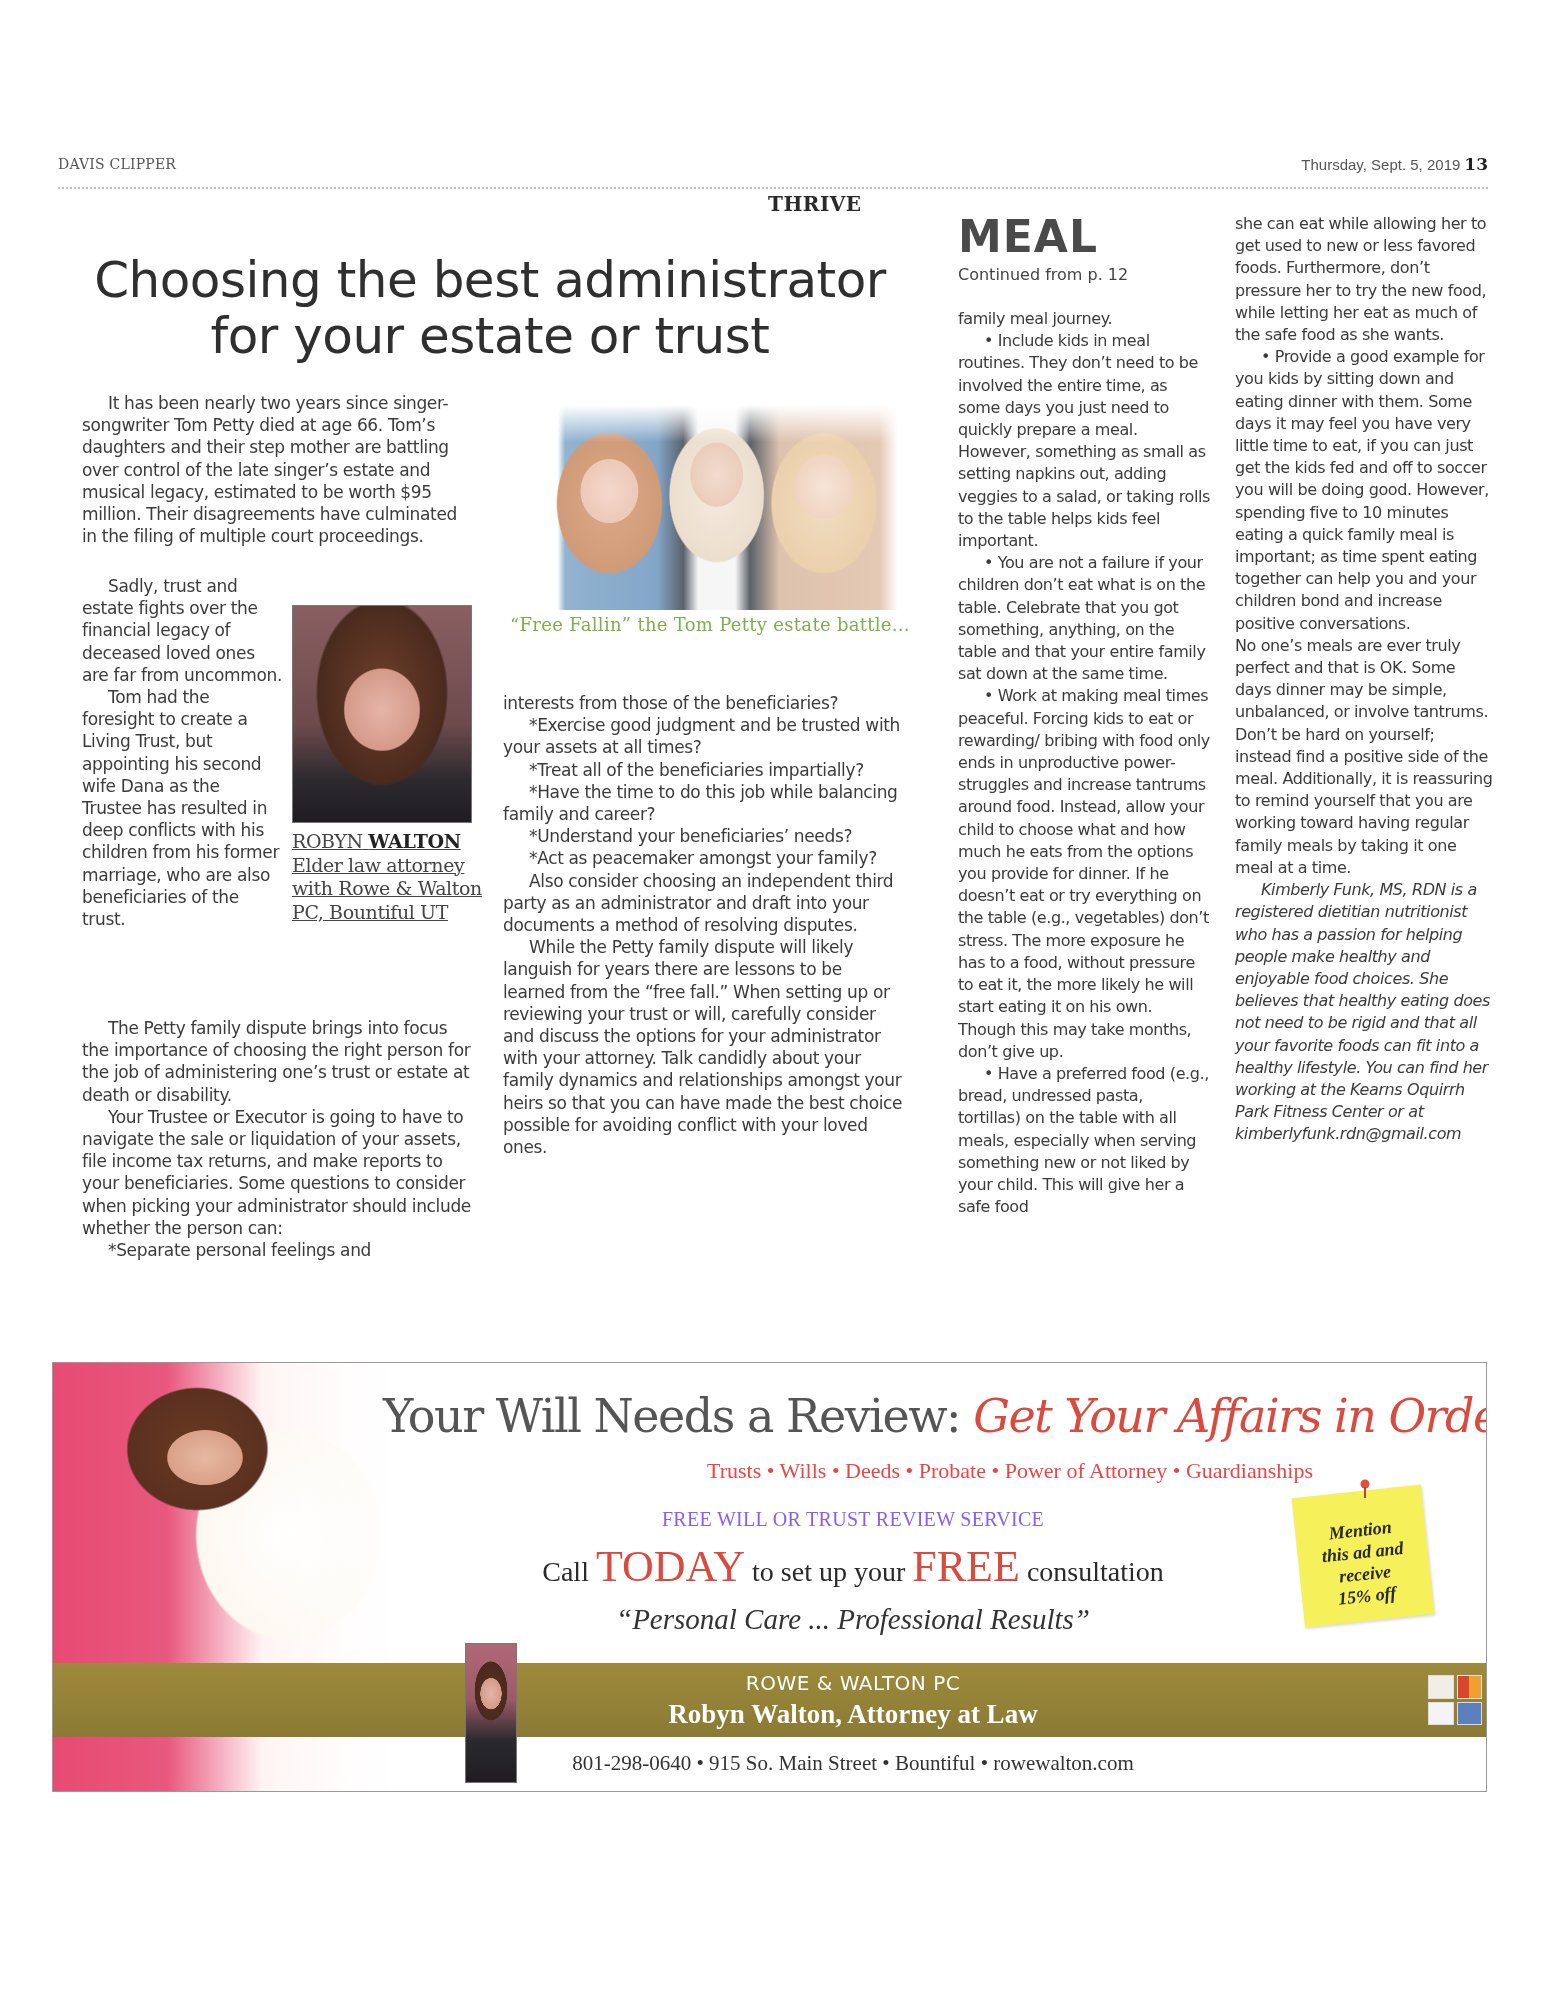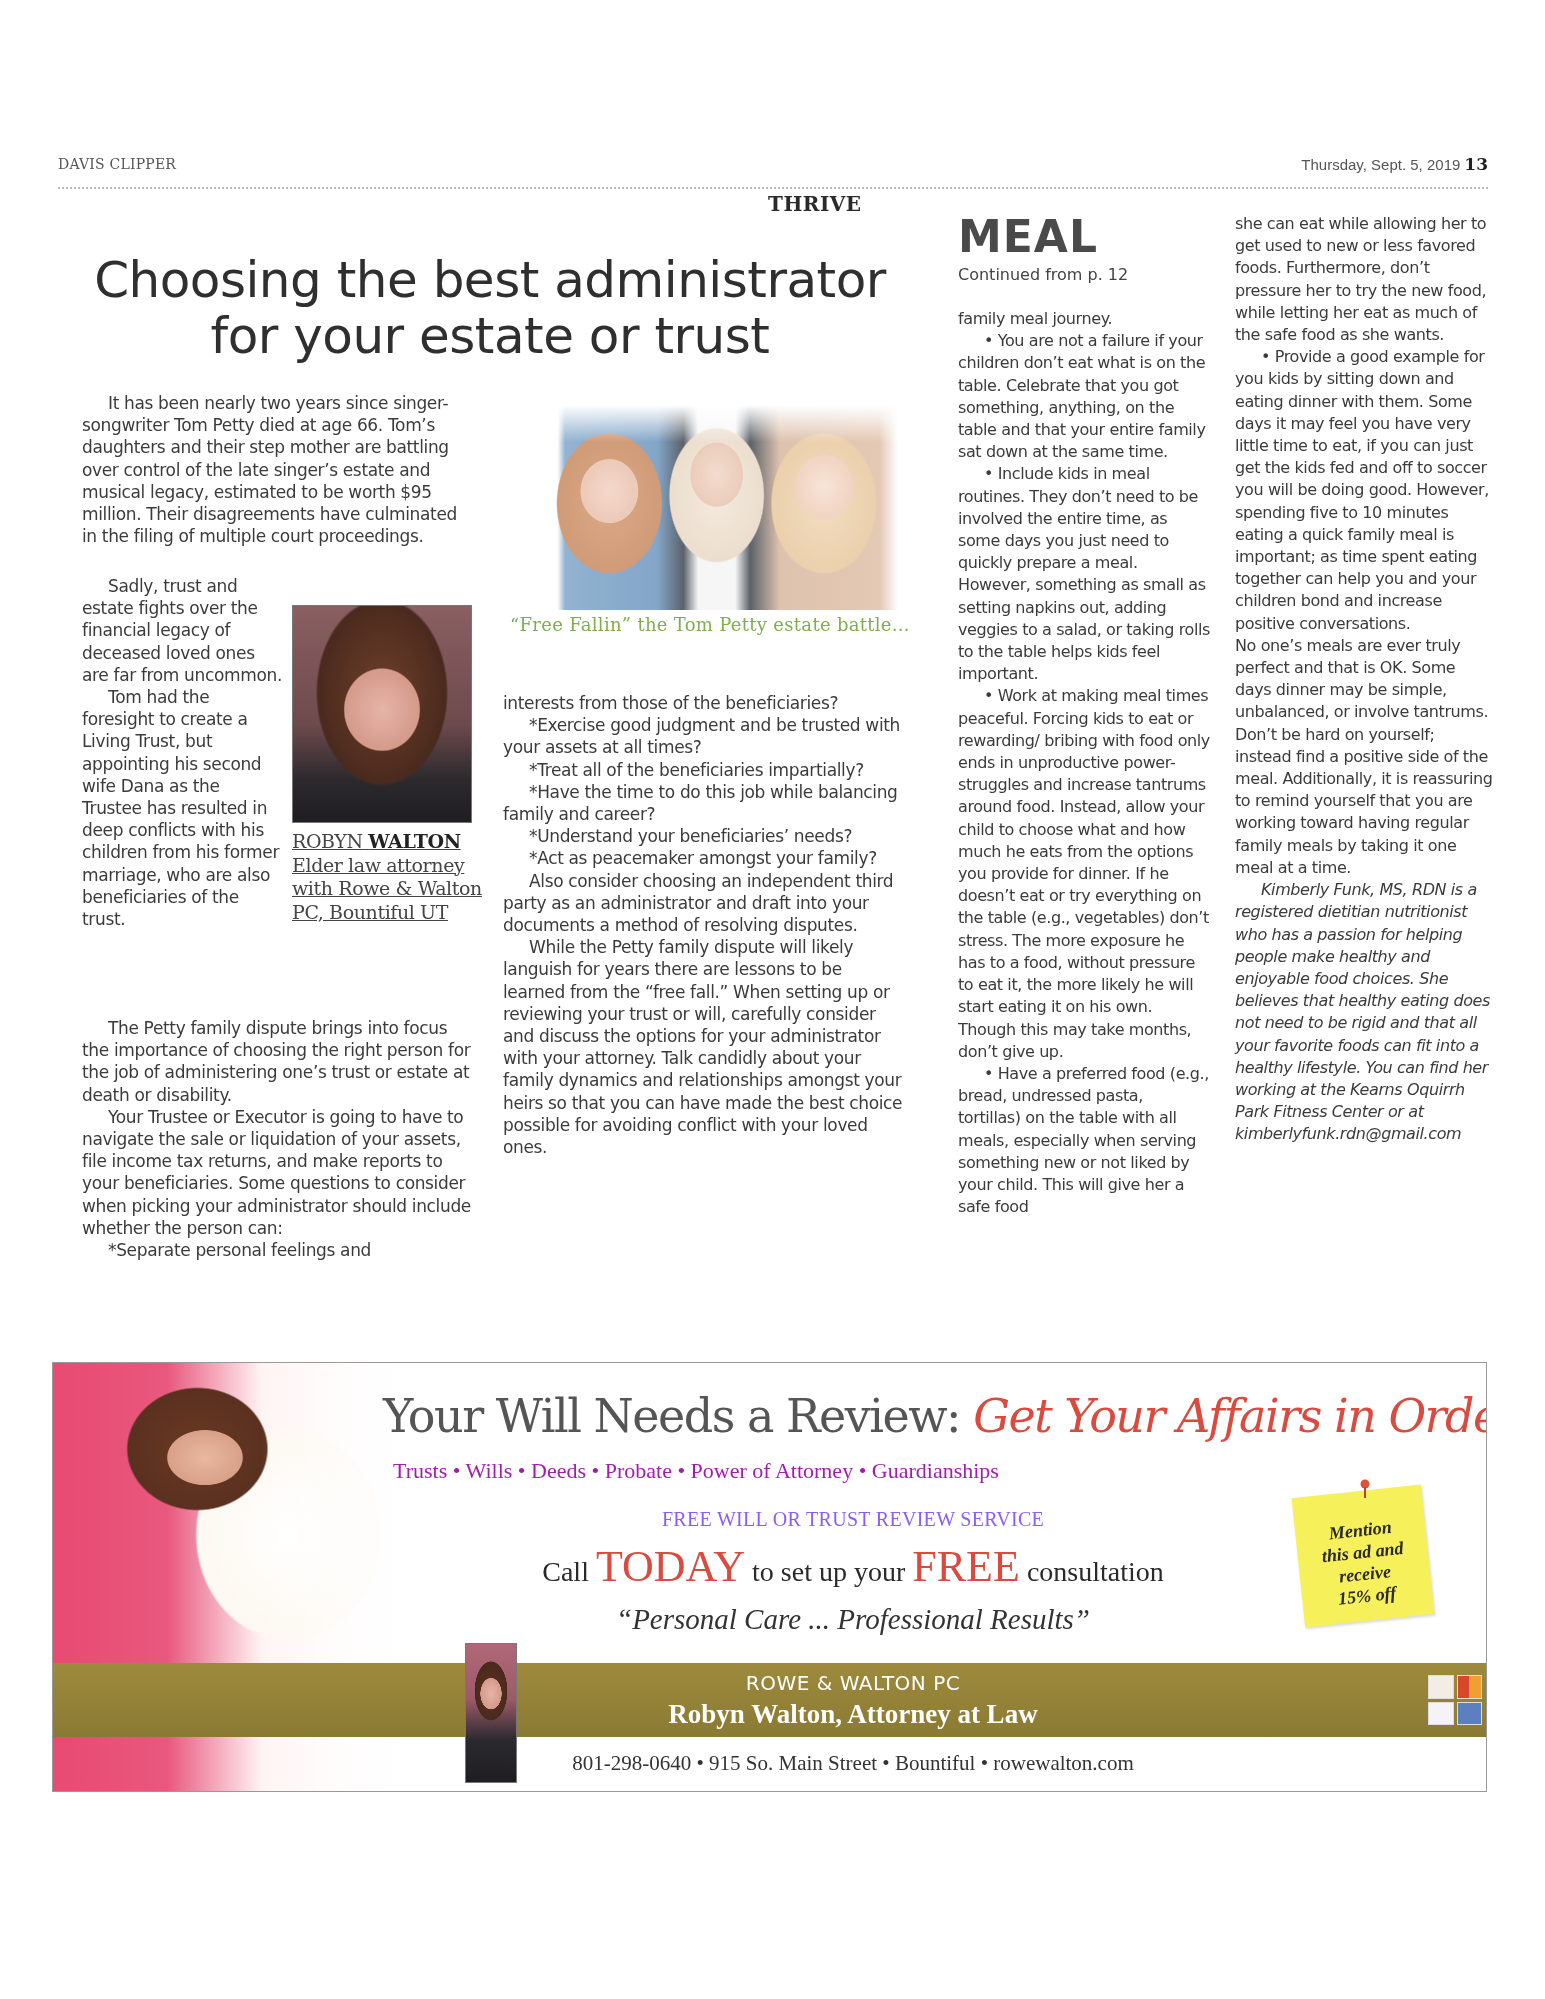--- a/index.html
+++ b/index.html
@@ -58,21 +58,21 @@
   .ad-photo { position: absolute; left: 0; top: 0; width: 380px; height: 430px; background:
       radial-gradient(ellipse 14% 9% at 40% 22%, #e8b8a0 0%, #d9a088 70%, transparent 72%),
       radial-gradient(ellipse 26% 20% at 38% 20%, #6a3a22 0%, #5a3020 70%, transparent 72%),
       radial-gradient(ellipse 30% 30% at 62% 40%, #ffffff 0%, #fdf8f0 80%, transparent 82%),
       linear-gradient(90deg, #e84a72 0%, #e8587e 30%, #fff4f4 55%, #ffffff 100%),
       linear-gradient(180deg, #d8b060 0%, #f0dca0 30%, transparent 60%);
     }
   .ad-photo::after { content: ""; position: absolute; inset: 0; background: linear-gradient(90deg, transparent 55%, #ffffff 95%); }
   .ad-title { position: absolute; top: 25px; left: 330px; width: 1100px; white-space: nowrap; font-family: "DejaVu Serif", serif; font-size: 46px; line-height: 56px; color: #555; letter-spacing: -1.5px; }
   .ad-title .red { color: #d94a3f; font-style: italic; }
-  .ad-services { position: absolute; top: 95px; left: 340px; width: 920px; text-align: left; font-family: "Liberation Serif", serif; font-size: 22px; color: #a21caf; }
+  .ad-services { position: absolute; top: 95px; left: 340px; width: 920px; text-align: right; font-family: "Liberation Serif", serif; font-size: 22px; color: #ef4444; }
   .ad-free { position: absolute; top: 145px; left: 340px; width: 920px; text-align: center; font-family: "Liberation Serif", serif; font-size: 20px; color: #8b5cf6; letter-spacing: 0.3px; }
   .ad-call { position: absolute; top: 178px; left: 340px; width: 920px; text-align: center; font-family: "Liberation Serif", serif; font-size: 28px; color: #2a2a2a; white-space: nowrap; }
   .ad-call .big { font-size: 44px; color: #d94a3f; }
   .ad-quote { position: absolute; top: 240px; left: 340px; width: 920px; text-align: center; font-family: "Liberation Serif", serif; font-style: italic; font-size: 29px; color: #333; }
   .ad-note { position: absolute; top: 128px; left: 1245px; width: 130px; height: 130px; background: #f6f05a; transform: rotate(-6deg); box-shadow: 1px 2px 3px rgba(0,0,0,0.15); text-align: center; padding-top: 28px; font-family: "Liberation Serif", serif; font-style: italic; font-weight: bold; font-size: 18px; line-height: 22px; color: #2a2a2a; }
   .ad-pin { position: absolute; top: 116px; left: 1305px; width: 14px; height: 20px; }
   .ad-band { position: absolute; top: 300px; left: 0; width: 1435px; height: 74px; background: linear-gradient(180deg, #9d8a3c 0%, #8b7a34 100%); }
   .ad-band .firm { position: absolute; top: 8px; left: 340px; width: 920px; text-align: center; font-family: "DejaVu Sans", sans-serif; font-size: 20px; color: #fff; letter-spacing: 0.5px; }
   .ad-band .atty { position: absolute; top: 36px; left: 340px; width: 920px; text-align: center; font-family: "Liberation Serif", serif; font-weight: bold; font-size: 27px; color: #fff; }
   .ad-atty-photo { position: absolute; top: 280px; left: 412px; width: 52px; height: 140px; background: radial-gradient(ellipse 30% 16% at 50% 36%, #e6b4a8 0%, #d49a8a 70%, transparent 72%), radial-gradient(ellipse 46% 30% at 50% 34%, #5a3020 0%, #4a2a1e 70%, transparent 72%), linear-gradient(180deg, #b06878 0%, #9c5a68 40%, #2a2a2e 70%, #1f1d22 100%); border: 1px solid #777; }
@@ -124,22 +124,22 @@
   <p>*Understand your beneficiaries’ needs?</p>
   <p>*Act as peacemaker amongst your family?</p>
   <p>Also consider choosing an independent third party as an administrator and draft into your documents a method of resolving disputes.</p>
   <p>While the Petty family dispute will likely languish for years there are lessons to be learned from the “free fall.” When setting up or reviewing your trust or will, carefully consider and discuss the options for your administrator with your attorney. Talk candidly about your family dynamics and relationships amongst your heirs so that you can have made the best choice possible for avoiding conflict with your loved ones.</p>
 </div>
 
 <div class="meal-title">MEAL</div>
 <div class="meal-cont">Continued from p. 12</div>
 <div class="txt col3">
   <p class="noind">family meal journey.</p>
+  <p class="bullet">• Include kids in meal routines. They don’t need to be involved the entire time, as some days you just need to quickly prepare a meal. However, something as small as setting napkins out, adding veggies to a salad, or taking rolls to the table helps kids feel important.</p>
   <p class="bullet">• You are not a failure if your children don’t eat what is on the table. Celebrate that you got something, anything, on the table and that your entire family sat down at the same time.</p>
-  <p class="bullet">• Include kids in meal routines. They don’t need to be involved the entire time, as some days you just need to quickly prepare a meal. However, something as small as setting napkins out, adding veggies to a salad, or taking rolls to the table helps kids feel important.</p>
   <p class="bullet">• Work at making meal times peaceful. Forcing kids to eat or rewarding/ bribing with food only ends in unproductive power-struggles and increase tantrums around food. Instead, allow your child to choose what and how much he eats from the options you provide for dinner. If he doesn’t eat or try everything on the table (e.g., vegetables) don’t stress. The more exposure he has to a food, without pressure to eat it, the more likely he will start eating it on his own. Though this may take months, don’t give up.</p>
   <p class="bullet">• Have a preferred food (e.g., bread, undressed pasta, tortillas) on the table with all meals, especially when serving something new or not liked by your child. This will give her a safe food</p>
 </div>
 <div class="txt col4">
   <p class="noind">she can eat while allowing her to get used to new or less favored foods. Furthermore, don’t pressure her to try the new food, while letting her eat as much of the safe food as she wants.</p>
   <p class="bullet">• Provide a good example for you kids by sitting down and eating dinner with them. Some days it may feel you have very little time to eat, if you can just get the kids fed and off to soccer you will be doing good. However, spending five to 10 minutes eating a quick family meal is important; as time spent eating together can help you and your children bond and increase positive conversations.</p>
   <p class="noind">No one’s meals are ever truly perfect and that is OK. Some days dinner may be simple, unbalanced, or involve tantrums. Don’t be hard on yourself; instead find a positive side of the meal. Additionally, it is reassuring to remind yourself that you are working toward having regular family meals by taking it one meal at a time.</p>
   <p class="bio">Kimberly Funk, MS, RDN is a registered dietitian nutritionist who has a passion for helping people make healthy and enjoyable food choices. She believes that healthy eating does not need to be rigid and that all your favorite foods can fit into a healthy lifestyle. You can find her working at the Kearns Oquirrh Park Fitness Center or at kimberlyfunk.rdn@gmail.com</p>
 </div>
 

